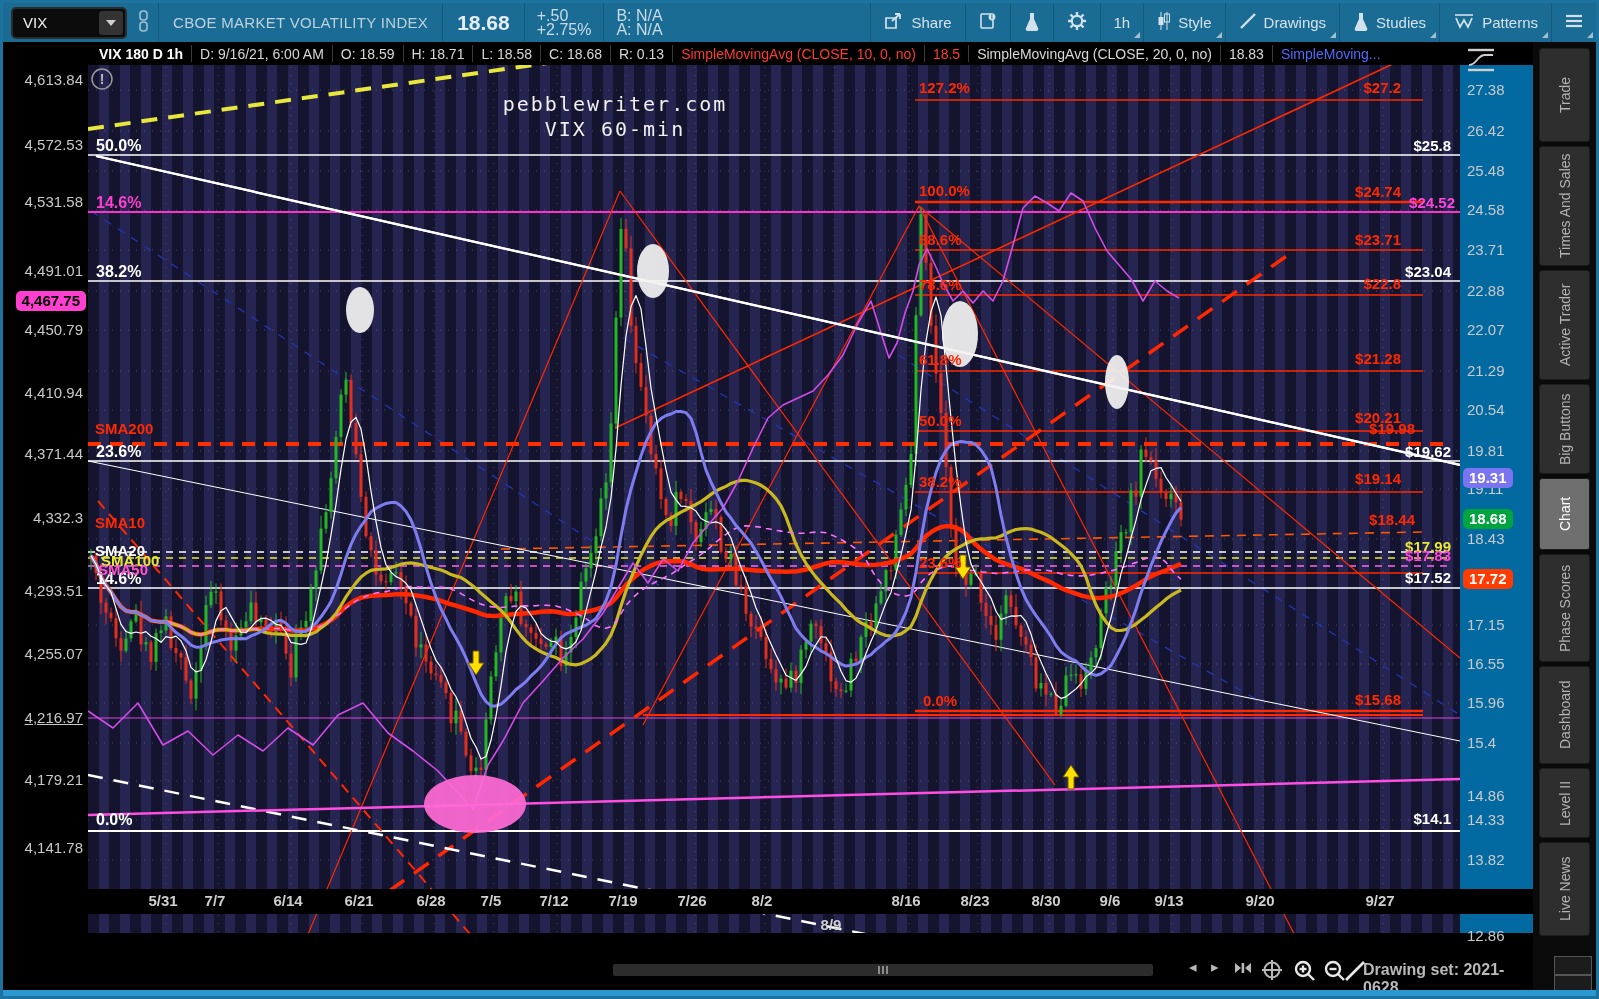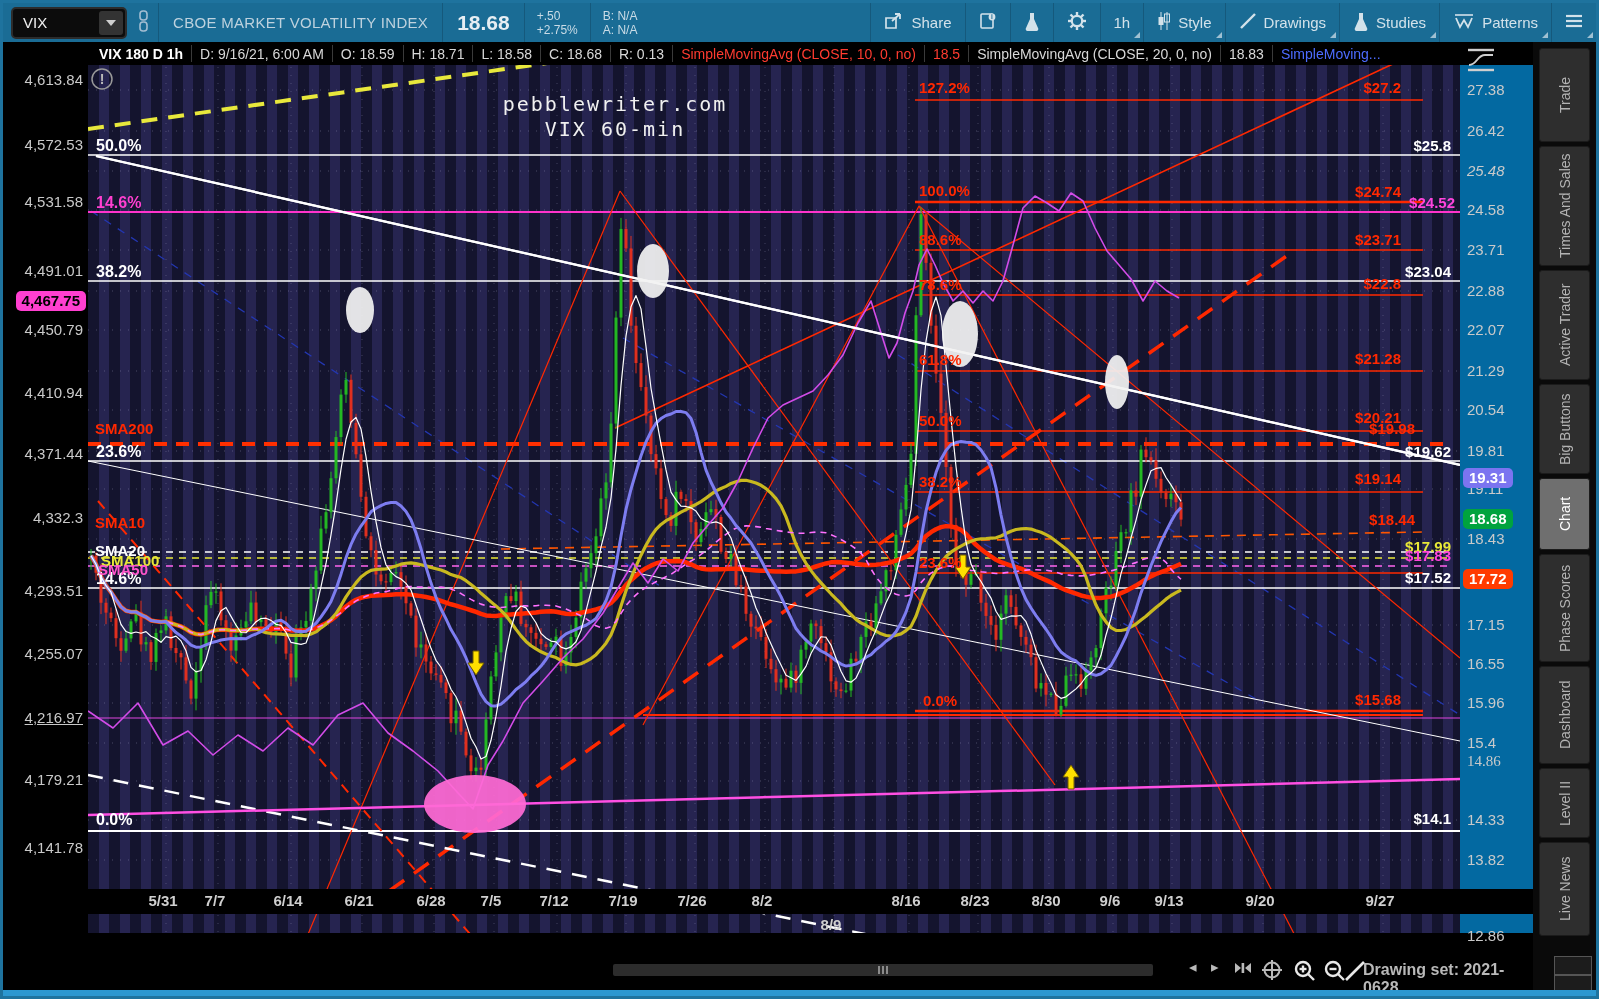--- a/index.html
+++ b/index.html
@@ -9,21 +9,21 @@
 
   
   .topbar{position:absolute;left:0;top:0;right:0;height:39px;background:#1a6c95;display:flex;align-items:center;color:#c9dbe6;}
   .sym-box{display:flex;align-items:center;background:#0c0c0c;border:2px solid #2c2c2c;border-radius:5px;height:28px;margin-left:8px;width:112px;}
   .sym-box .sym{flex:1;padding-left:10px;color:#f0f0f0;font-size:15px;}
   .sym-caret{width:24px;height:24px;background:#333;border-radius:3px;margin-right:2px;display:flex;align-items:center;justify-content:center;}
   .tri-down{width:0;height:0;border-left:5px solid transparent;border-right:5px solid transparent;border-top:6px solid #cfcfcf;}
   .link-ico{margin:0 8px 0 10px;opacity:.85;}
   .desc{font-size:15px;letter-spacing:.3px;color:#bed2de;padding:0 14px;border-left:1px solid #15597c;height:100%;display:flex;align-items:center;}
   .last{font-size:21px;font-weight:bold;color:#e6eef3;padding:0 14px;border-left:1px solid #15597c;height:100%;display:flex;align-items:center;}
-  .stack{display:flex;flex-direction:column;justify-content:center;font-size:12px;line-height:14px;padding:0 12px;border-left:1px solid #15597c;height:100%;}
+  .stack{display:flex;flex-direction:column;justify-content:center;font-size:16px;line-height:14px;padding:0 12px;border-left:1px solid #15597c;height:100%;}
   .tb-spacer{flex:1;}
   .tb-btn{display:flex;align-items:center;gap:7px;font-size:15px;color:#d3e2ea;padding:0 13px;height:100%;border-left:1px solid #15597c;position:relative;cursor:pointer;}
   .tb-btn.dd::after{content:"";position:absolute;right:3px;bottom:4px;border-left:6px solid transparent;border-bottom:6px solid #9fc0d2;}
   .ico{display:inline-block;}
 
   
   .chead{position:absolute;left:0;top:39px;height:23px;right:63px;background:#000;display:flex;align-items:center;font-size:14px;color:#d8d8d8;white-space:nowrap;overflow:hidden;}
   .chead .title{font-weight:bold;color:#fff;margin-left:88px;padding:0 8px;}
   .chead .fld{padding:0 8px;border-left:1px solid #3a3a3a;height:17px;display:flex;align-items:center;}
   .chead .red{color:#ff3b30;}
@@ -765,35 +765,35 @@
         <text x="13" y="501" fill="#e8e837" font-size="15" font-weight="bold" text-anchor="start">SMA100</text>
         <text x="7" y="491" fill="#ffffff" font-size="15" font-weight="bold" text-anchor="start">SMA20</text>
         <text x="10" y="510" fill="#ff55cc" font-size="15" font-weight="bold" text-anchor="start">SMA50</text>
         <text x="527" y="46" fill="#f0f0f0" font-size="20" font-weight="normal" text-anchor="middle" font-family="&quot;DejaVu Sans Mono&quot;,monospace" letter-spacing="2">pebblewriter.com</text>
         <text x="527" y="71" fill="#f0f0f0" font-size="20" font-weight="normal" text-anchor="middle" font-family="&quot;DejaVu Sans Mono&quot;,monospace" letter-spacing="2">VIX 60-min</text>
       </svg>
   </div>
   <div class="right-axis">
       <div class="axis-tick" style="top: 16px;">27.38</div>
       <div class="axis-tick" style="top: 57px;">26.42</div>
-      <div class="axis-tick" style="top: 97px; font-style: italic;">25.48</div>
+      <div class="axis-tick" style="top: 97px;">25.48</div>
       <div class="axis-tick" style="top: 136px;">24.58</div>
       <div class="axis-tick" style="top: 176px;">23.71</div>
       <div class="axis-tick" style="top: 217px;">22.88</div>
       <div class="axis-tick" style="top: 256px;">22.07</div>
       <div class="axis-tick" style="top: 297px;">21.29</div>
       <div class="axis-tick" style="top: 336px;">20.54</div>
       <div class="axis-tick" style="top: 377px;">19.81</div>
       <div class="axis-tick" style="top: 415px;">19.11</div>
       <div class="axis-tick" style="top: 465px;">18.43</div>
       <div class="axis-tick" style="top: 551px;">17.15</div>
       <div class="axis-tick" style="top: 590px;">16.55</div>
       <div class="axis-tick" style="top: 629px;">15.96</div>
       <div class="axis-tick" style="top: 669px;">15.4</div>
-      <div class="axis-tick" style="top: 688px; font-family: Liberation Serif, serif;">14.86</div>
+      <div class="axis-tick" style="top: 722px;">14.86</div>
       <div class="axis-tick" style="top: 746px;">14.33</div>
       <div class="axis-tick" style="top: 786px;">13.82</div>
       <div class="axis-tick" style="top: 824px;">13.34</div>
       <div class="axis-tick" style="top: 862px;">12.86</div>
       <div class="axis-bubble" style="left: 3px; top: 403px; background: rgb(123, 116, 240); color: rgb(255, 255, 255);">19.31</div>
       <div class="axis-bubble" style="left: 3px; top: 444px; background: rgb(0, 163, 62); color: rgb(255, 255, 255);">18.68</div>
       <div class="axis-bubble" style="left: 3px; top: 504px; background: rgb(255, 59, 0); color: rgb(255, 255, 255);">17.72</div>
     </div>
   <span class="scale-ico">
     <svg width="34" height="26" viewBox="0 0 34 26">

